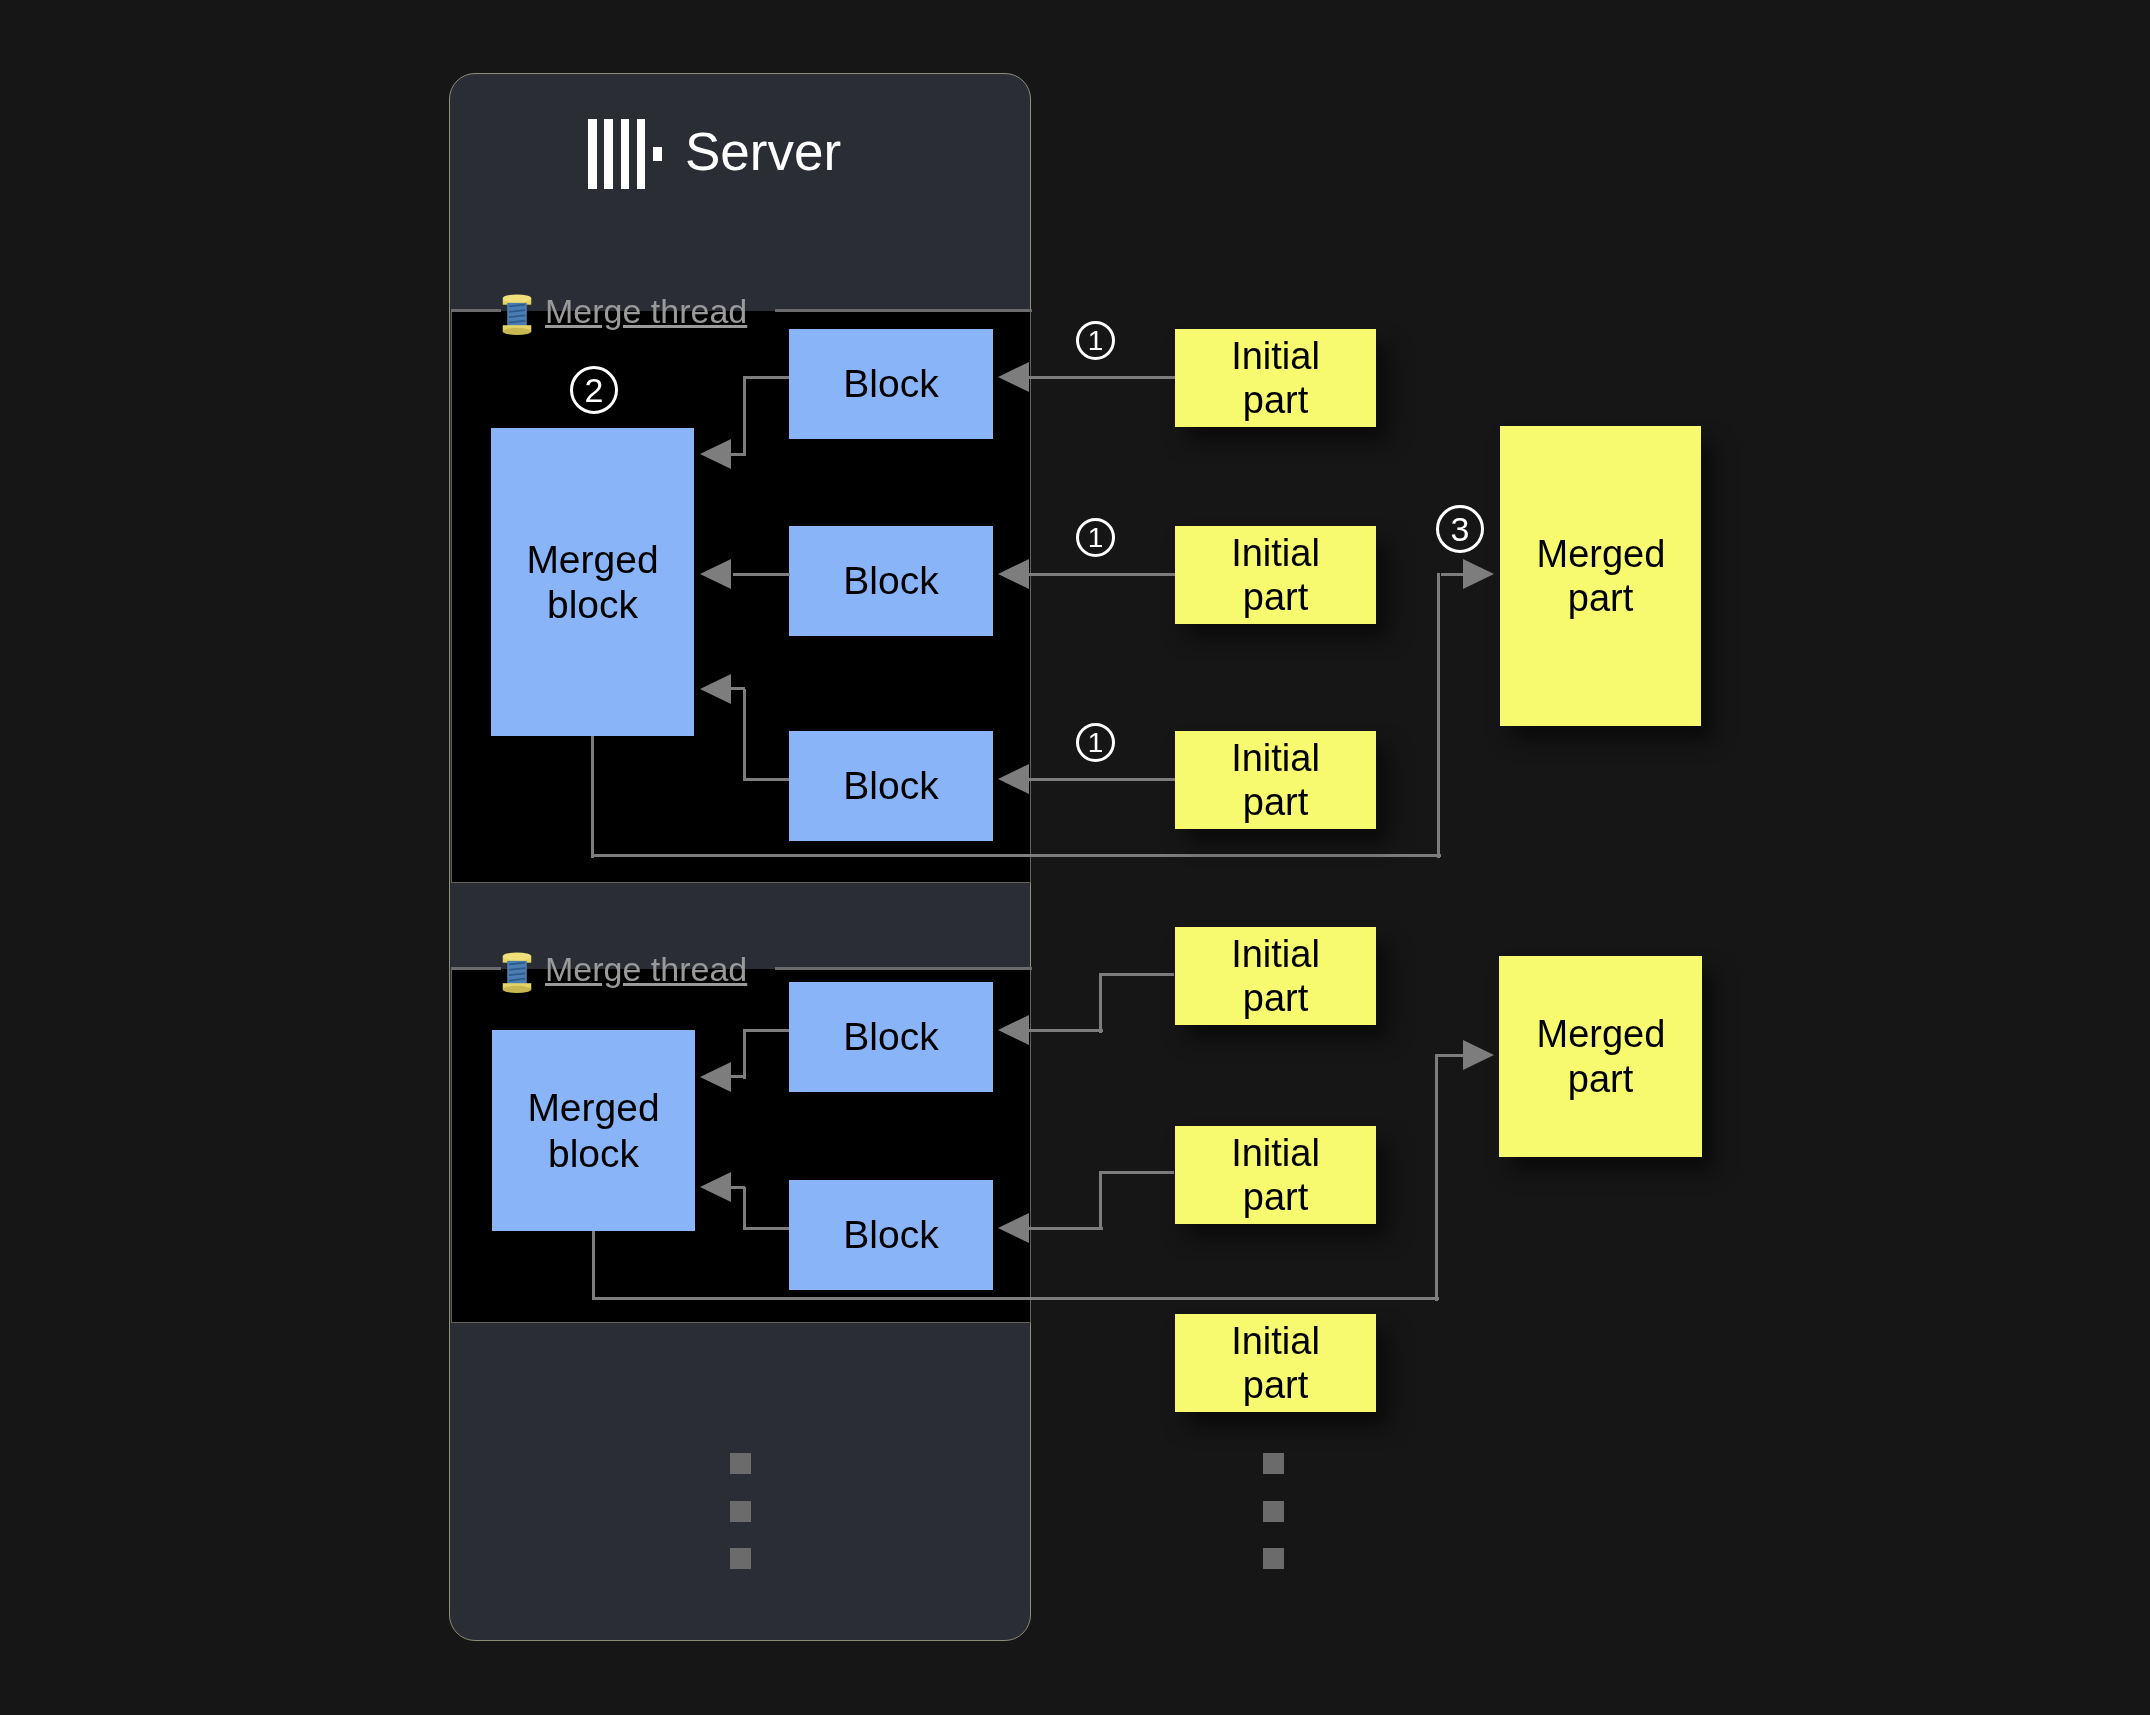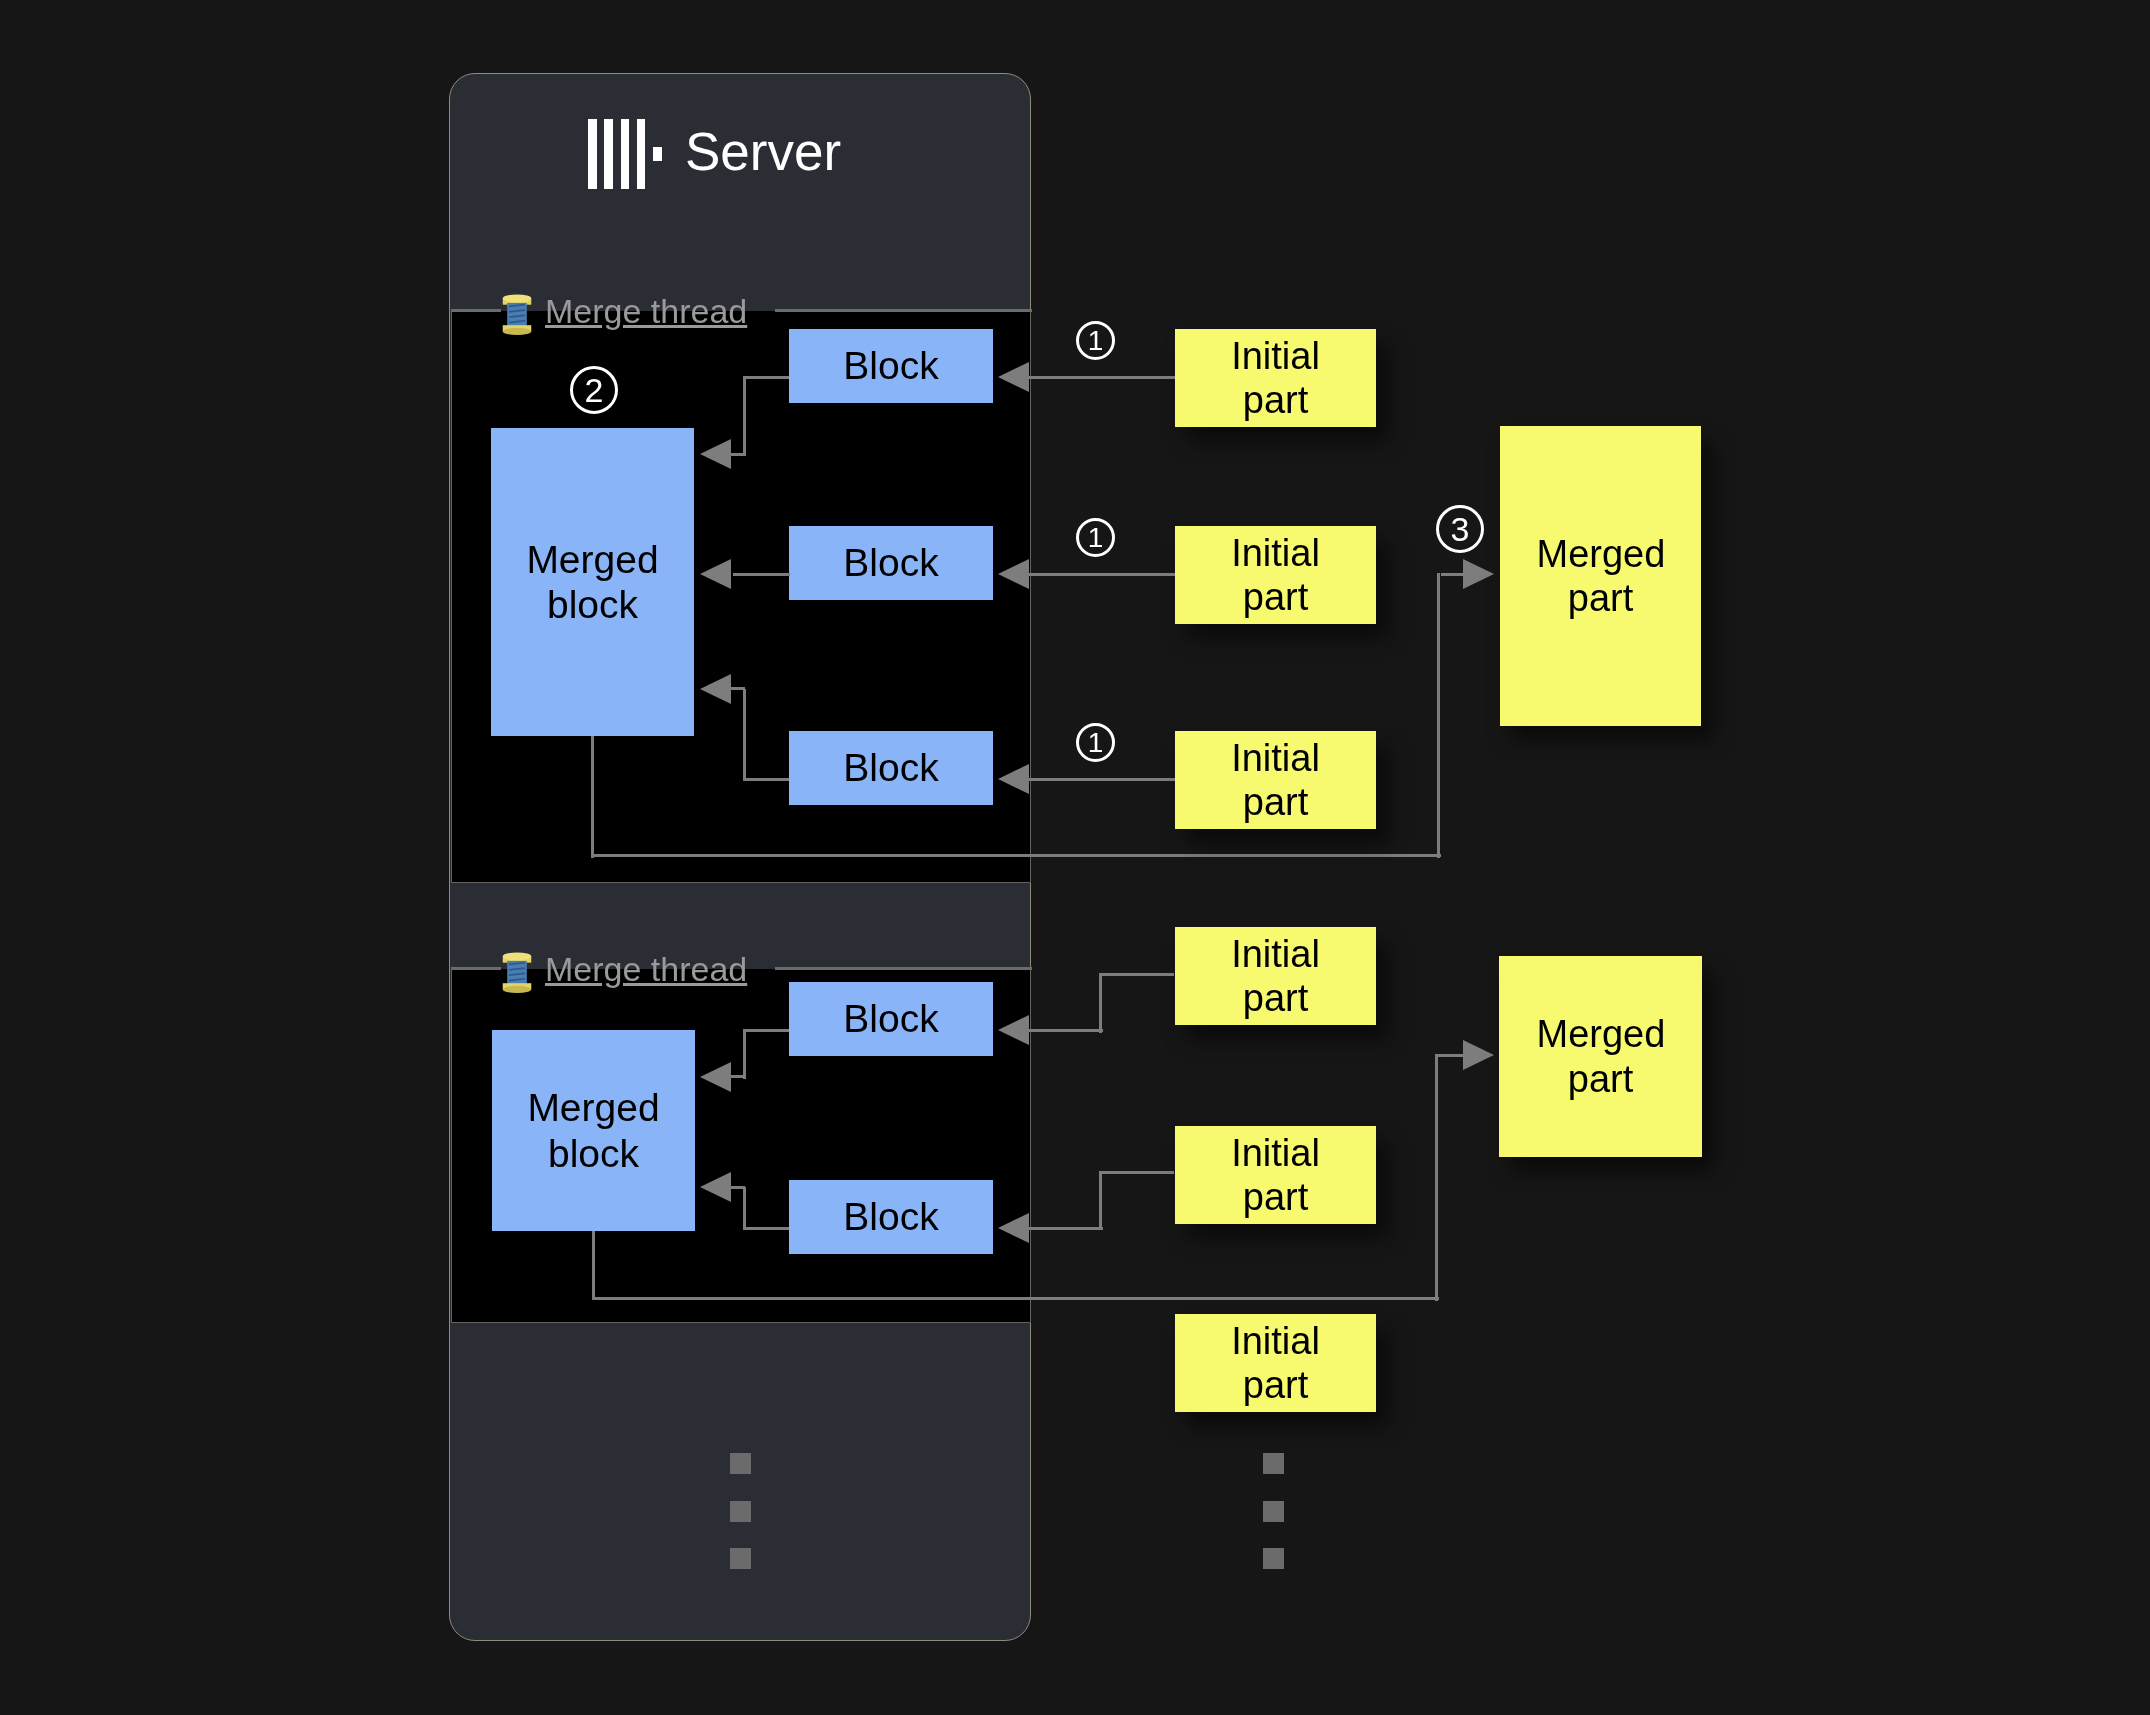--- a/index.html
+++ b/index.html
@@ -16,21 +16,21 @@
   
   .panel{left:451px;width:580px;background:#000000;border:1.7px solid #62625a;border-top:none;box-sizing:border-box;}
   #panel-1{top:311px;height:572px;}
   #panel-2{top:969px;height:354px;}
   .legend-line{height:2.6px;background:#6b6b6b;}
   .thread-label{font-size:34px;color:#9a9a9a;white-space:nowrap;text-decoration:underline;}
   
   .blue{background:#8ab4f8;color:#000;display:flex;align-items:center;justify-content:center;
         text-align:center;font-size:39px;line-height:1.16;}
   .blue span{display:inline-block;width:146px;}
-  .blockbox{width:204px;height:74px;}
+  .blockbox{width:204px;height:110px;}
   
   .note{background:#f7fa6f;color:#000;display:flex;align-items:center;justify-content:center;
         text-align:center;font-size:38px;line-height:1.16;
         box-shadow:12px 15.4px 19px rgba(0,0,0,0.55);}
   .note span{display:inline-block;width:128px;}
   .noteS{width:201px;height:98px;}
   
   .badge{border:3.4px solid #ffffff;border-radius:50%;color:#ffffff;background:transparent;
          display:flex;align-items:center;justify-content:center;box-sizing:border-box;}
   .badge-sm{width:39px;height:39px;font-size:28px;}

